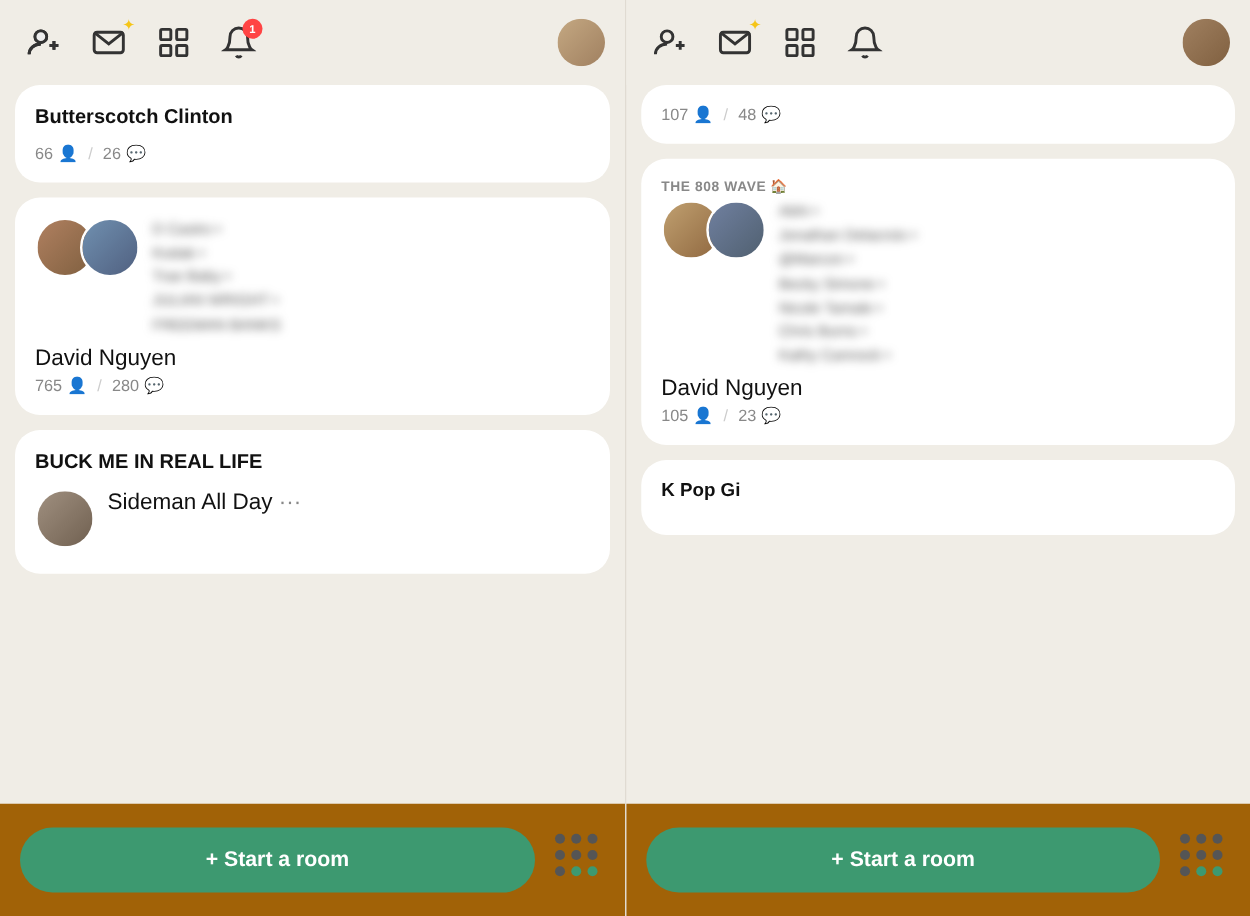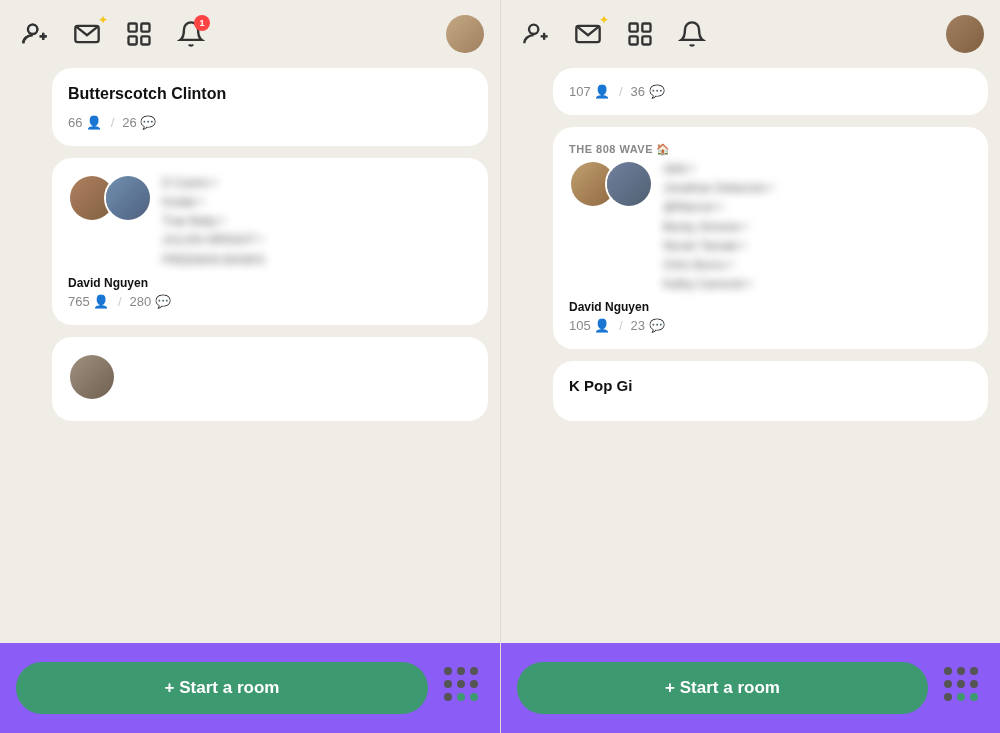--- a/index.html
+++ b/index.html
@@ -83,21 +83,20 @@
       width: 100%;
       height: 100%;
       background: linear-gradient(135deg, #c4a882, #a08060);
     }
 
     
     .scroll-content {
       flex: 1;
       overflow-y: auto;
       padding: 0 12px 100px 12px;
-      margin-left: 40px;
     }
 
     .scroll-content::-webkit-scrollbar { display: none; }
 
     
     .room-card {
       background: white;
       border-radius: 20px;
       padding: 16px;
       margin-bottom: 12px;
@@ -114,22 +113,22 @@
     .room-subtitle {
       font-size: 11px;
       font-weight: 600;
       color: #888;
       text-transform: uppercase;
       letter-spacing: 0.5px;
       margin-bottom: 4px;
     }
 
     .room-host {
-      font-size: 12px;
-      font-weight: 700;
+      font-size: 18px;
+      font-weight: 400;
       color: #111;
       margin-top: 6px;
       margin-bottom: 4px;
     }
 
     .room-stats {
       font-size: 13px;
       color: #888;
       display: flex;
       align-items: flex-start;
@@ -190,21 +189,21 @@
       line-height: 1.6;
     }
 
     
     .bottom-bar {
       position: absolute;
       bottom: 0;
       left: 0;
       right: 0;
       height: 90px;
-      background: #8b5cf6;
+      background: #a16207;
       display: flex;
       align-items: center;
       padding: 0 16px;
       gap: 12px;
     }
 
     .start-room-btn {
       flex: 1;
       height: 52px;
       background: #3d9970;
@@ -337,26 +336,30 @@
       <div class="room-stats">
         <span>765</span>
         <span>👤</span>
         <span class="sep">/</span>
         <span>280</span>
         <span>💬</span>
       </div>
     </div>
 
     <div class="room-card">
+      <div class="room-title">BUCK ME IN REAL LIFE</div>
       <div class="speaker-row">
         <div class="speaker-avatars">
           <div class="speaker-avatar">
               <div class="av-inner" style="background:linear-gradient(135deg,#a09080,#706050)"></div>
             </div>
         </div>
+        <div class="speaker-names">
+          <div class="room-host" style="margin-top:0;">Sideman All Day <span style="color:#888">···</span></div>
+        </div>
       </div>
     </div>
 
   </div>
 
   <div class="bottom-bar">
     <button class="start-room-btn">
       <span>+ Start a room</span>
     </button>
     <div class="dots-grid">
@@ -410,21 +413,21 @@
     </div>
   </div>
 
   <div class="scroll-content">
 
     <div class="room-card">
       <div class="room-stats">
         <span>107</span>
         <span>👤</span>
         <span class="sep">/</span>
-        <span>36</span>
+        <span>48</span>
         <span>💬</span>
       </div>
     </div>
 
     <div class="room-card">
       <div class="room-subtitle">THE 808 WAVE 🏠</div>
       <div class="speaker-row">
         <div class="speaker-avatars">
           <div class="speaker-avatar">
               <div class="av-inner" style="background:linear-gradient(135deg,#c0a070,#906840)"></div>

